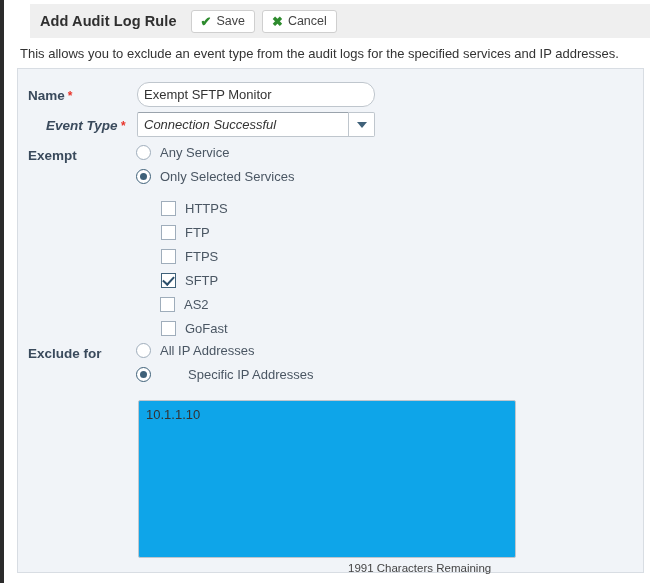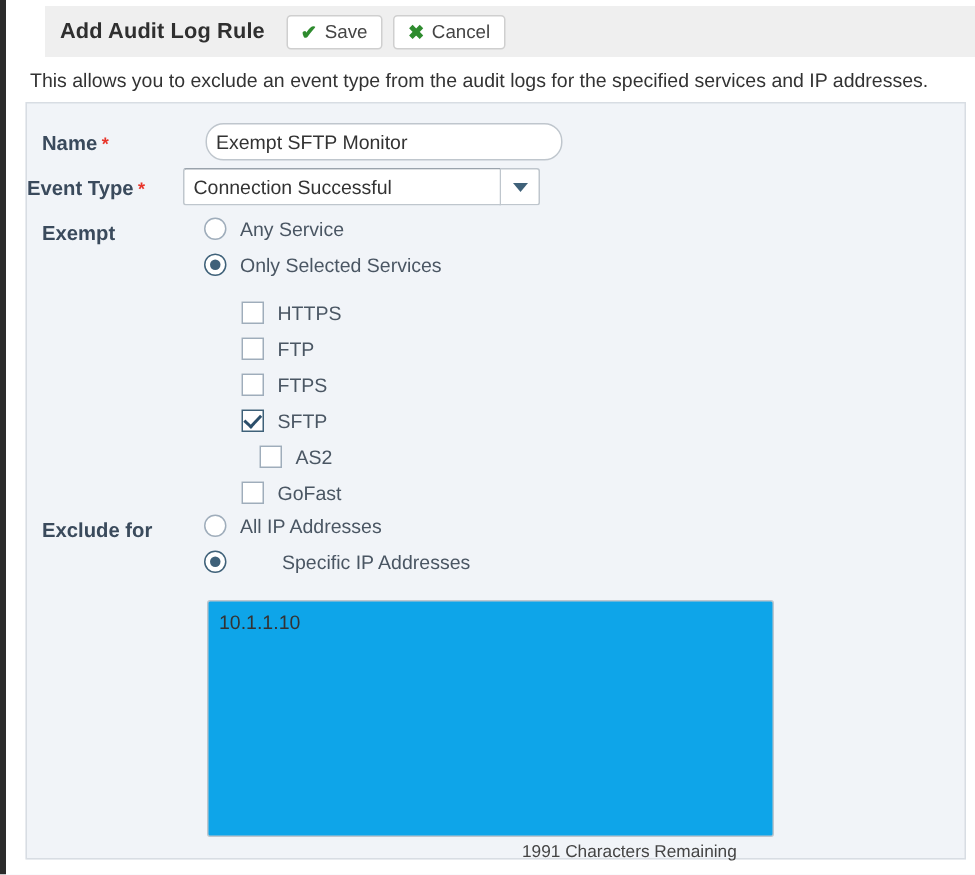--- a/index.html
+++ b/index.html
@@ -271,24 +271,24 @@
 
   <div class="desc">This allows you to exclude an event type from the audit logs for the specified services and IP addresses.</div>
 
   <div class="panel">
 
     <div class="row-label" style="left:10px; top:19px;">
       <span>Name</span><span class="req">*</span>
     </div>
     <input class="txt-input" style="left: 119px; top: 13px; width: 238px; height: 25px;" value="Exempt SFTP Monitor">
 
-    <div class="row-label" style="left:0; top:49px;">
+    <div class="row-label" style="left:28px; top:49px;font-style:italic;">
       <span>Event Type</span><span class="req">*</span>
     </div>
-    <div class="select-wrap" style="left:104px; top:43px; width:238px; height:25px;">
+    <div class="select-wrap" style="left:119px; top:43px; width:238px; height:25px;font-style:italic;">
       <div class="select-field">Connection Successful</div>
       <div class="select-btn">
         <span class="caret"></span>
       </div>
     </div>
 
     <div class="row-label" style="left:10px; top:79px;">
       <span>Exempt</span>
     </div>
 
@@ -311,21 +311,21 @@
       <span class="cb-label">FTP</span>
     </div>
     <div class="cb-row" style="left:143px; top:180px;">
       <span class="cb"></span>
       <span class="cb-label">FTPS</span>
     </div>
     <div class="cb-row" style="left:143px; top:204px;">
       <span class="cb on"></span>
       <span class="cb-label">SFTP</span>
     </div>
-    <div class="cb-row" style="left:155px; top:228px;">
+    <div class="cb-row" style="left:142px; top:228px;">
       <span class="cb"></span>
       <span class="cb-label">AS2</span>
     </div>
     <div class="cb-row" style="left:143px; top:252px;">
       <span class="cb"></span>
       <span class="cb-label">GoFast</span>
     </div>
 
     <div class="row-label" style="left:10px; top:277px;">
       <span>Exclude for</span>

